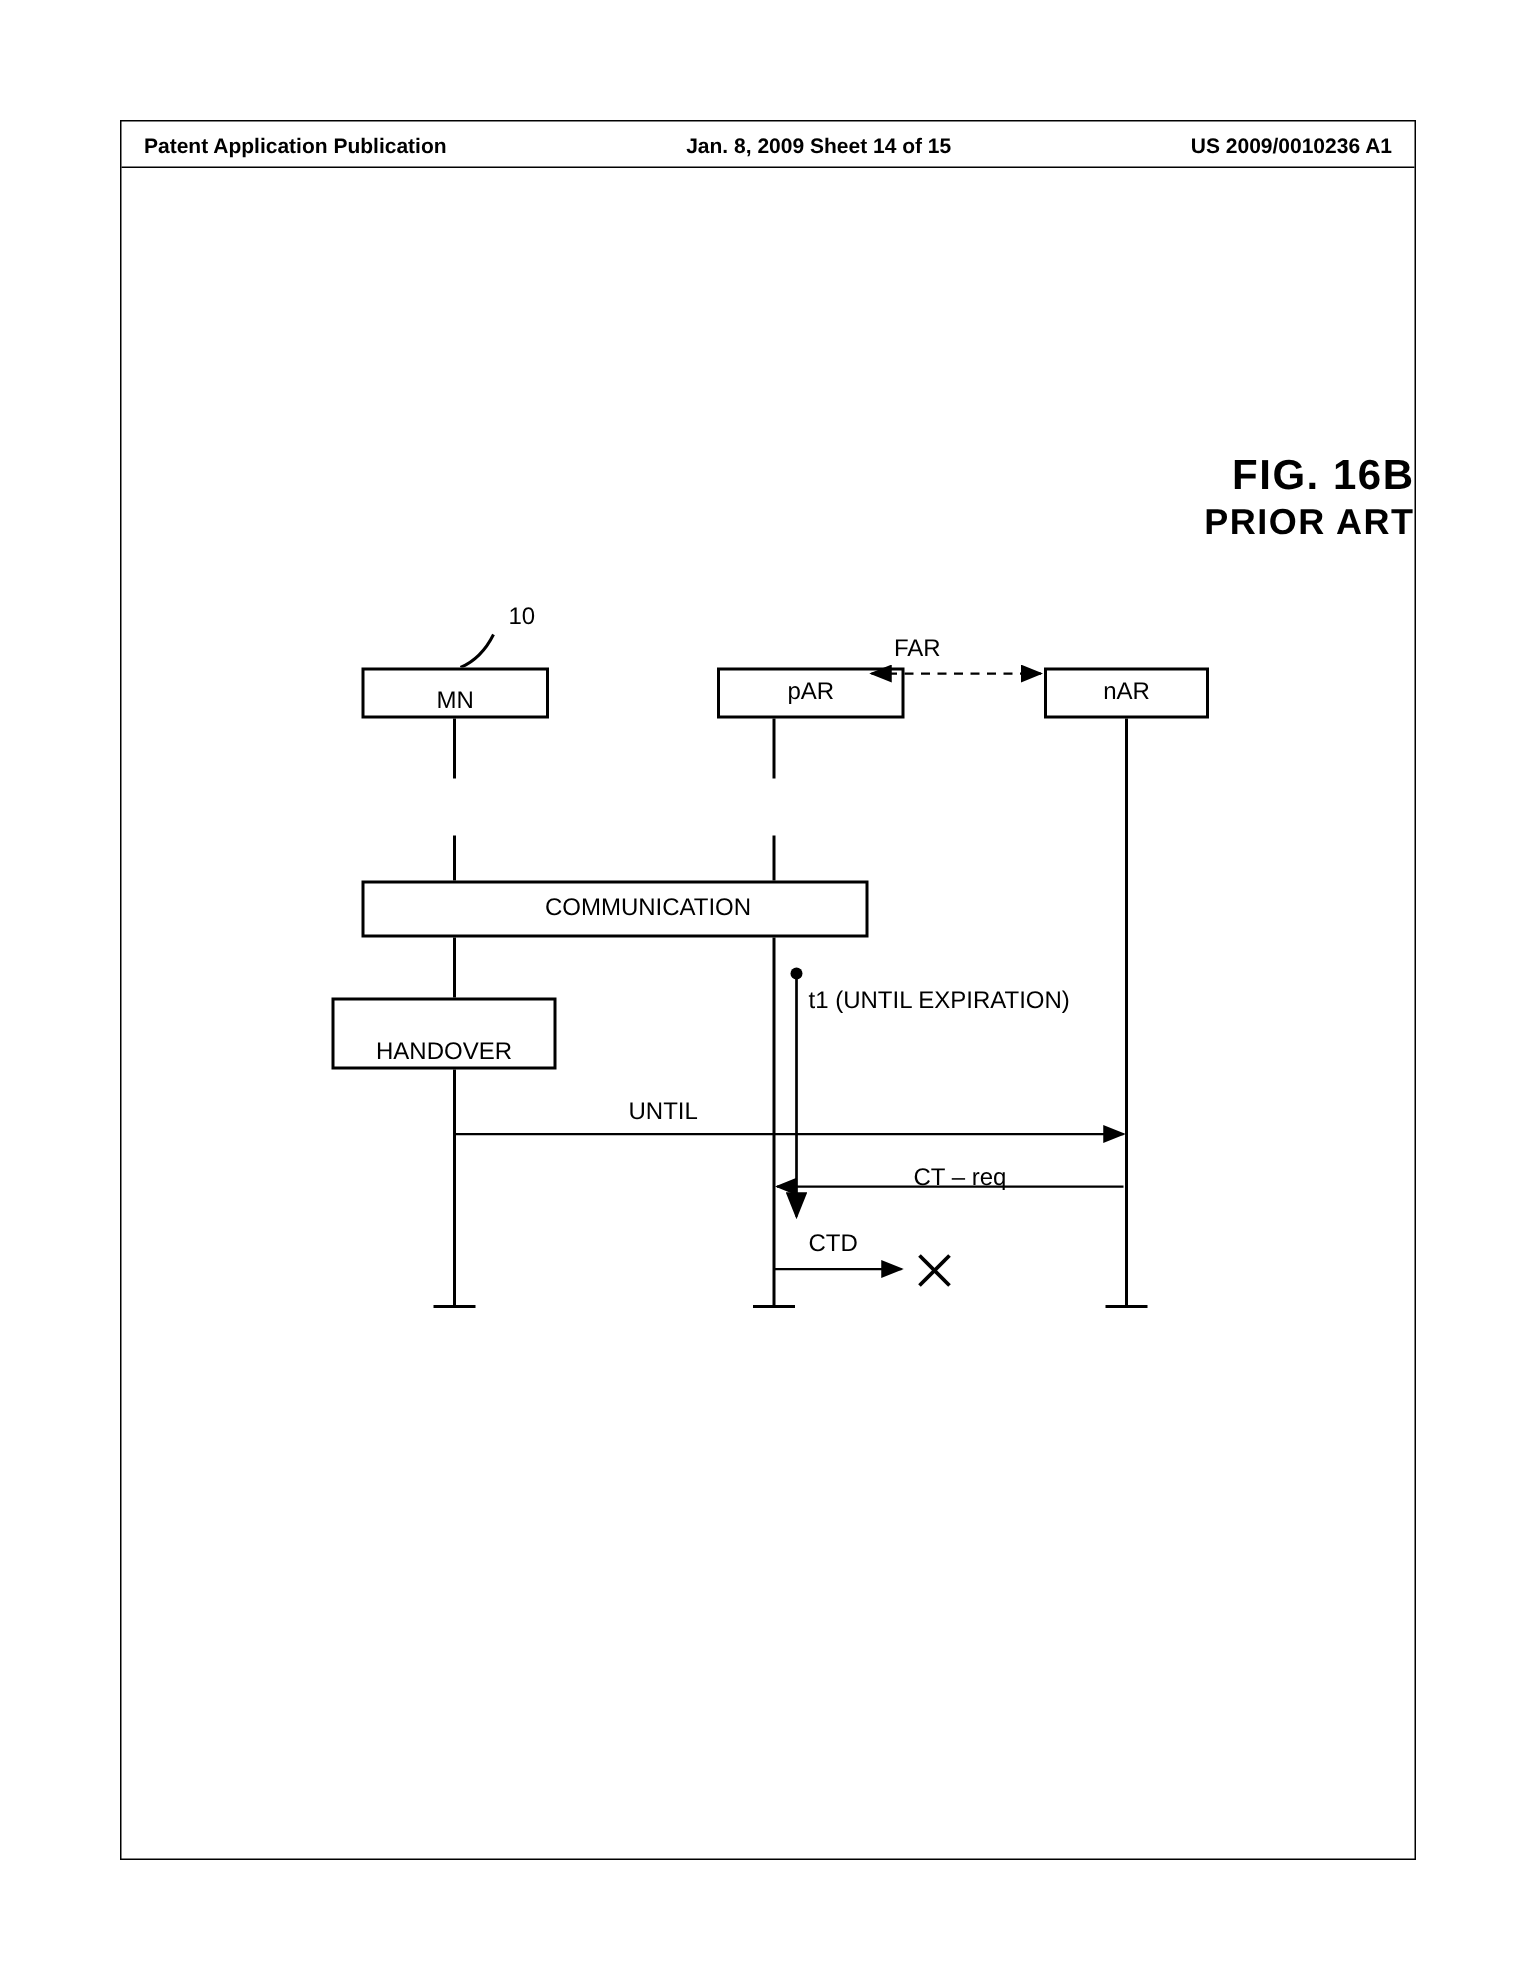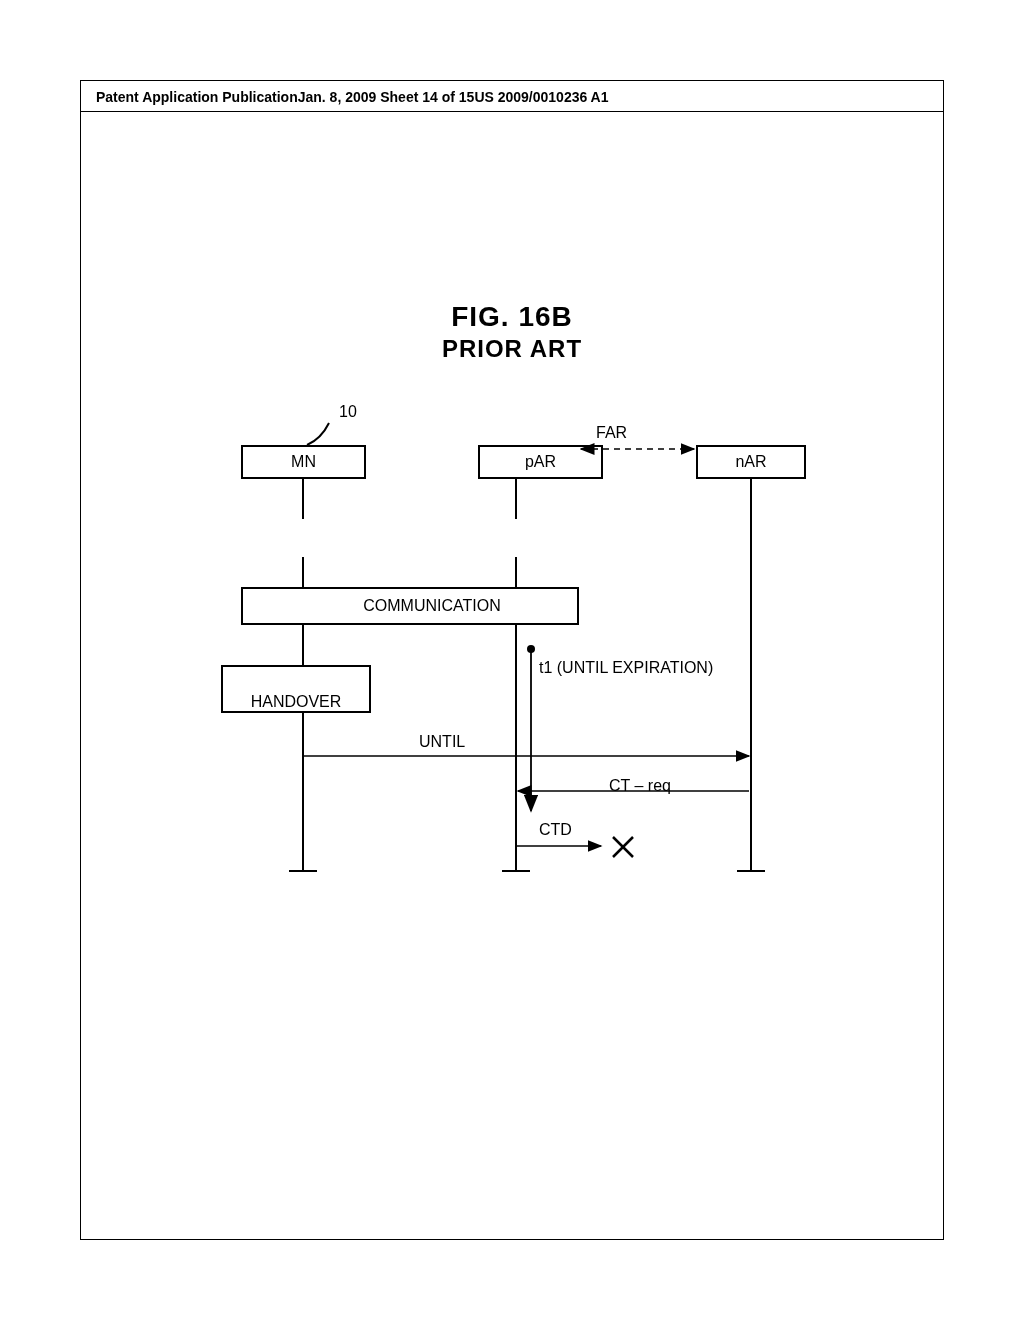--- a/index.html
+++ b/index.html
@@ -13,31 +13,32 @@
   .page {
     position: absolute;
     left: 80px;
     top: 80px;
     width: 864px;
     height: 1160px;
     border: 1px solid #000;
   }
   .header {
     display: flex;
+    justify-content: space-between;
     padding: 8px 15px 6px;
     font-size: 14px;
     font-weight: bold;
     border-bottom: 1.5px solid #000;
   }
   .fig {
     position: absolute;
     left: 0;
     right: 0;
     top: 220px;
-    text-align: center;
+    text-align: right;
   }
   .fig-title {
     font-size: 28px;
     font-weight: bold;
     letter-spacing: 1px;
   }
   .fig-sub {
     font-size: 24px;
     font-weight: bold;
     letter-spacing: 1px;
@@ -86,21 +87,21 @@
     <div class="fig-sub">PRIOR ART</div>
   </div>
 
   <div class="diagram">
 
     <div class="ref10" style="left:118px; top:-18px;">10</div>
     <svg width="600" height="520">
       <path d="M108 2 Q100 18 86 24" stroke="#000" stroke-width="2" fill="none"></path>
     </svg>
 
-    <div class="box" style="left:20px; top:24px; width:125px; height:34px;">
+    <div class="box" style="left:20px; top:24px; width:125px; height:34px;align-items:flex-end;">
       <span>MN</span>
     </div>
     <div class="box" style="left:233px; top:24px; width:125px; height:34px;margin-left:24px;">
       <span>pAR</span>
     </div>
     <div class="box" style="left:475px; top:24px; width:110px; height:34px;">
       <span>nAR</span>
     </div>
 
     <div class="label" style="left:375px; top:3px;">FAR</div>

